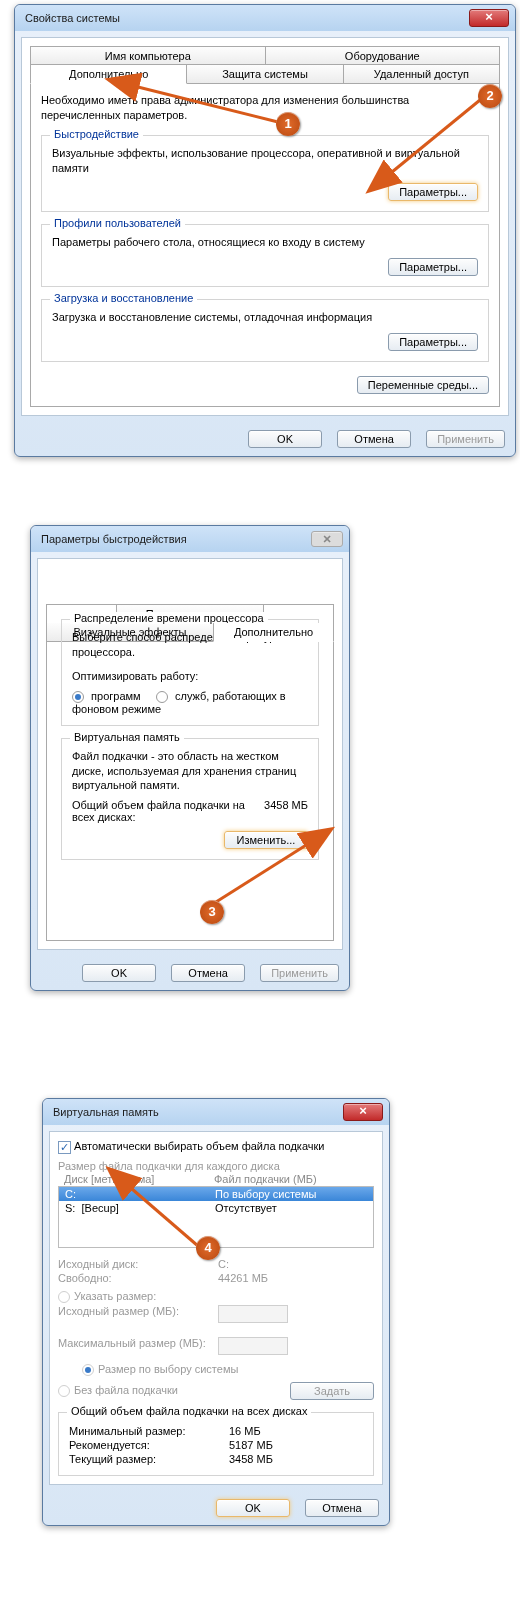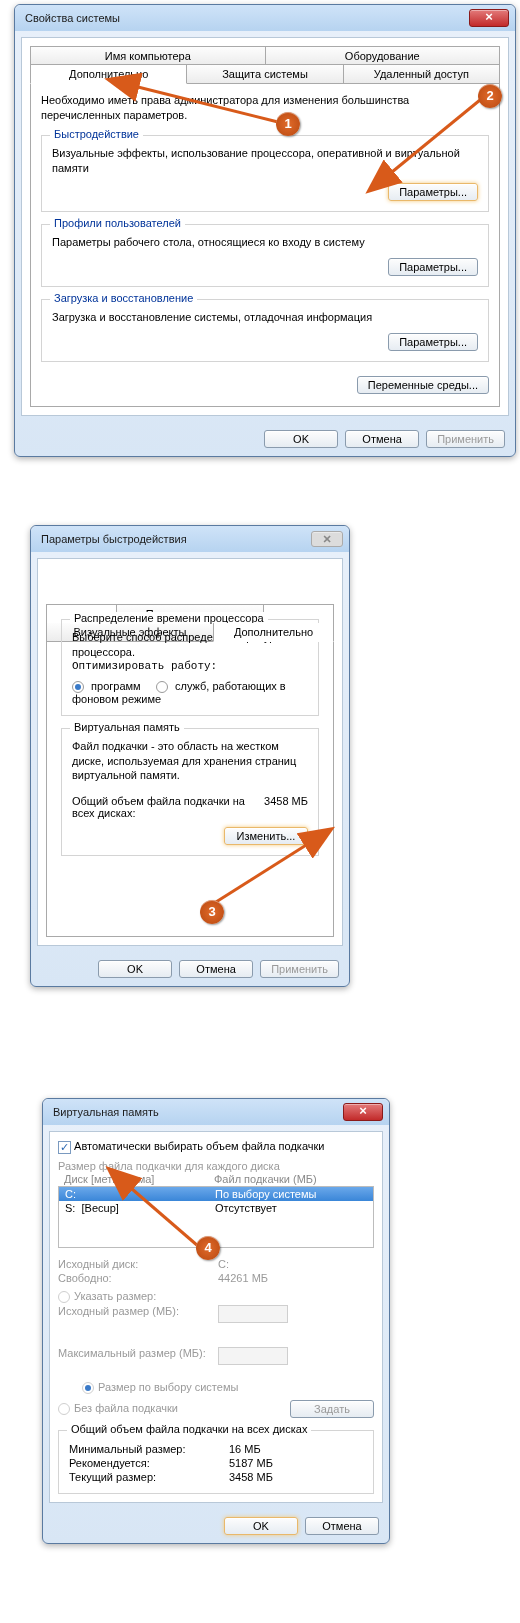--- a/index.html
+++ b/index.html
@@ -93,21 +93,21 @@
   }
   .btn.highlight {
     border:1px solid #e9b86a;
     box-shadow: 0 0 4px #f5c97a, inset 0 1px 0 #fff;
   }
   .btn.disabled { color:#9a9a9a; }
   .btnrow { text-align:right; margin-top:8px; }
   .dlg-buttons {
     text-align:right; padding:8px 10px;
   }
-  .dlg-buttons .btn { margin-left:4px; min-width:74px; }
+  .dlg-buttons .btn { margin-left:12px; min-width:74px; }
   .ptab {
     position:absolute;
     border:1px solid #a9a9a9;
     background: linear-gradient(#fdfdfd,#ececec);
     padding:3px 10px; font-size:11px;
     text-align:center;
   }
   .ptab.t3 { top:0; left:70px; right:70px; }
   .ptab.t1 { top:19px; left:0; width:168px; border-top:none; }
   .ptab.t2 { top:19px; left:167px; right:0; border-top:none; background:#fff; border-bottom:1px solid #fff; z-index:2; }
@@ -222,34 +222,34 @@
   </div>
   <div class="inner">
     <div style="position:relative;">
       <div class="ptab t3">Предотвращение выполнения данных</div>
       <div class="ptab t1">Визуальные эффекты</div>
       <div class="ptab t2">Дополнительно</div>
       <div class="ptab-body">
         <div class="group" style="margin-top:0;">
           <div class="group-title black">Распределение времени процессора</div>
           <div class="desc">Выберите способ распределения ресурсов процессора.</div>
-          <div style="font-family:Liberation Mono, monospace;">Оптимизировать работу:</div>
+          <div style="margin-top:10px;">Оптимизировать работу:</div>
           <div style="margin-top:8px;">
             <span class="radio on"></span>
             <span>программ</span>
             &nbsp;&nbsp;&nbsp;
             <span class="radio"></span>
             <span>служб, работающих в фоновом режиме</span>
           </div>
         </div>
 
         <div class="group">
           <div class="group-title black">Виртуальная память</div>
           <div class="desc">Файл подкачки - это область на жестком диске, используемая для хранения страниц виртуальной памяти.</div>
-          <div style="display:flex; margin-top:12px;">
+          <div style="display:flex; margin-top:6px;">
             <div style="flex:1;">Общий объем файла подкачки на всех дисках:</div>
             <div>3458 МБ</div>
           </div>
           <div class="btnrow">
             <span class="btn highlight">Изменить...</span>
           </div>
         </div>
       </div>
     </div>
   </div>
@@ -296,25 +296,25 @@
           <div>44261 МБ</div>
         </div>
     </div>
 
     <div style="margin-top:6px;">
       <div class="dim"><span class="radio dim"></span><span>Указать размер:</span></div>
       <div class="kv dim" style="">
           <div class="k">Исходный размер (МБ):</div>
           <input class="tinput" disabled="" style="">
         </div>
-      <div class="kv dim" style="margin-top:24px;">
+      <div class="kv dim" style="margin-top:14px;">
           <div class="k">Максимальный размер (МБ):</div>
           <input class="tinput" disabled="" style="">
         </div>
-      <div class="dim" style="margin-top:16px;padding-left:24px;"><span class="radio dim on"></span><span>Размер по выбору системы</span></div>
+      <div class="dim" style="margin-top:8px;padding-left:24px;"><span class="radio dim on"></span><span>Размер по выбору системы</span></div>
       <div style="display:flex; align-items:center; margin-top:6px;">
         <div class="dim" style="flex:1;"><span class="radio dim"></span><span>Без файла подкачки</span></div>
         <span class="btn disabled">Задать</span>
       </div>
     </div>
 
     <div class="group">
       <div class="group-title black">Общий объем файла подкачки на всех дисках</div>
       <div class="kv">
           <div class="k">Минимальный размер:</div>

